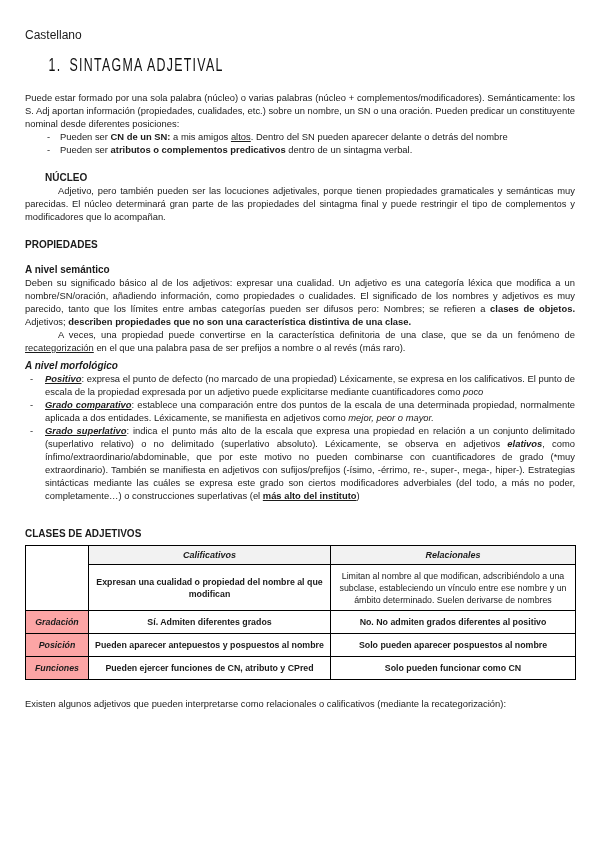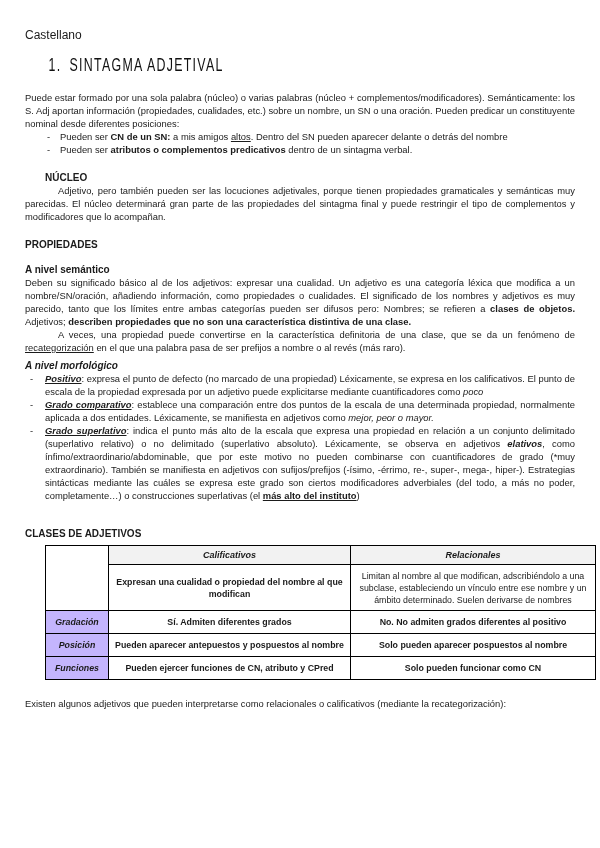--- a/index.html
+++ b/index.html
@@ -54,32 +54,31 @@
   .su { text-decoration: underline; }
 
   .clases-h { margin-top: 25px; }
 
   table.adj-table {
     margin-top: 5px;
     width: 550px;
     border-collapse: collapse;
     table-layout: fixed;
     font-size: 8.8px;
-    margin-left: 20px;
   }
   table.adj-table td {
     border: 1px solid #000;
     text-align: center;
     vertical-align: middle;
     padding: 3px 6px;
     line-height: 12px;
   }
   td.cell-empty { border: none; background: #fff; }
   td.cell-head { background: #f2f2f2; font-weight: bold; font-style: italic; font-size: 9px; height: 19px; }
-  td.cell-label { background: #c4b5fd; font-weight: bold; font-style: italic; }
+  td.cell-label { background: #fca5a5; font-weight: bold; font-style: italic; }
   td.cell-desc { height: 46px; }
   td.cell-desc.bold-desc { font-weight: bold; }
   td.cell-val { font-weight: bold; height: 23px; }
   td.bt2 { border-top: 2px solid #000; }
   td.bb2 { border-bottom: 2px solid #000; }
   td.bl2 { border-left: 2px solid #000; }
   td.br2 { border-right: 2px solid #000; }
 
   .closing { margin-top: 17px; }
 </style>

